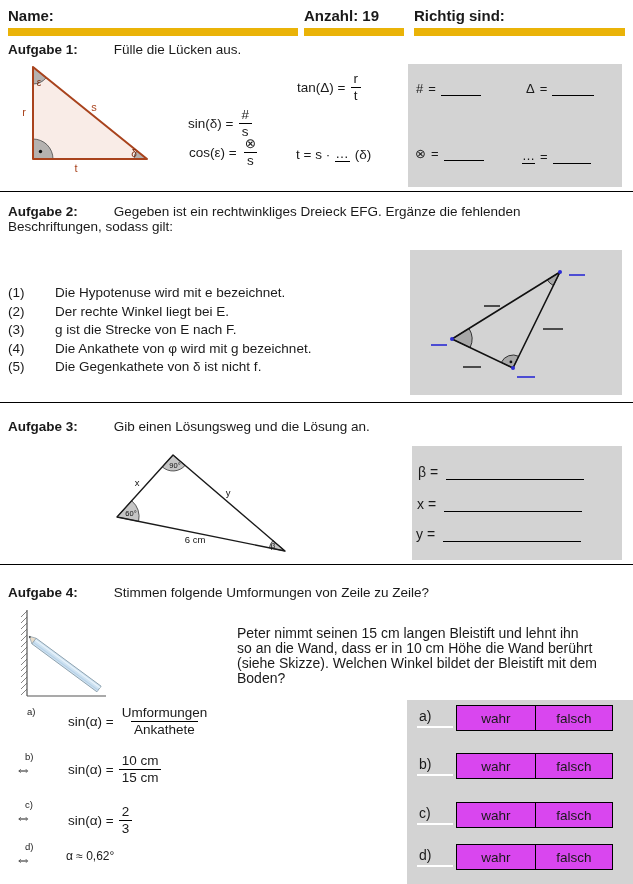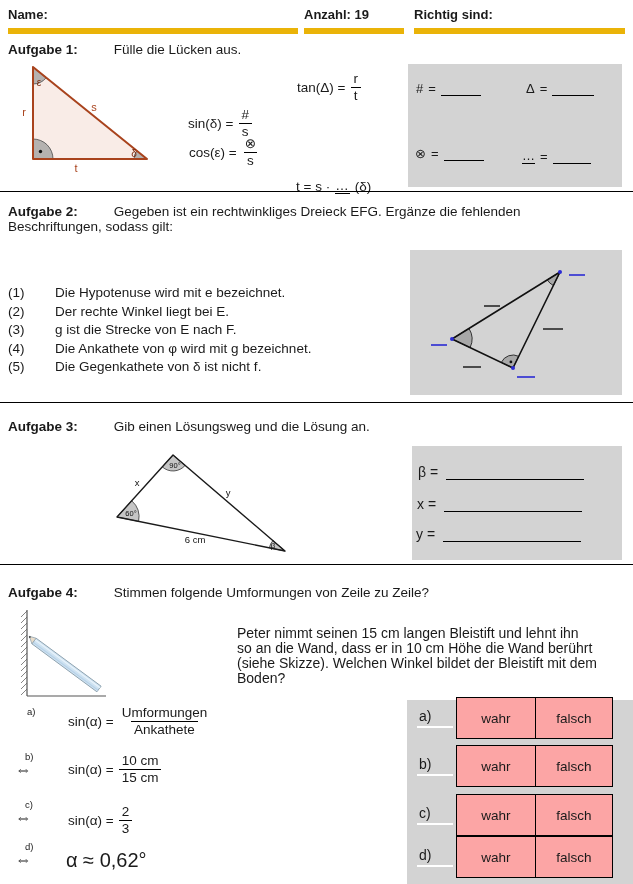--- a/index.html
+++ b/index.html
@@ -1,19 +1,19 @@
 <!DOCTYPE html>
 <html><head>
 <meta charset="utf-8">
 <style>
   html,body{margin:0;padding:0;background:#fff;}
   #page{position:relative;width:633px;height:884px;background:#ffffff;overflow:hidden;
         font-family:"Liberation Sans","DejaVu Sans",sans-serif;color:#1a1a1a;}
   .abs{position:absolute;}
-  .hdr-field{border-bottom:6px solid #eab308;font-weight:bold;font-size:13px;height:21px;}
+  .hdr-field{border-bottom:8px solid #eab308;font-weight:bold;font-size:15px;height:21px;}
   .heading{font-size:13.5px;white-space:normal;}
   .heading .ttl{font-weight:bold;text-align:center;}
   .heading .ins{margin-left:4px;padding-left:32px;}
   .sep{left:0;width:633px;border-top:1.5px solid #000;height:0;}
   .graybox{background:#d3d3d3;}
   .formula{display:flex;align-items:center;gap:5px;font-size:13.5px;}
   .frac{display:inline-flex;flex-direction:column;align-items:center;line-height:1.2;text-align:center;}
   .frac .den{border-top:1px solid #000;padding:0 3px;}
   .frac .num{padding:0 3px;}
   .gap-dots{border-bottom:1.5px solid #000;margin:0 2px;letter-spacing:1px;}
@@ -21,21 +21,21 @@
   .blank{display:inline-block;border-bottom:1.5px solid #000;height:13px;}
   .dotted-sym{border-bottom:1.5px solid #000;}
   .t2-item{display:flex;font-size:13.5px;line-height:18.6px;}
   .t2-num{width:47px;flex:0 0 47px;}
   .t3-row{display:flex;align-items:flex-end;gap:8px;font-size:14px;}
   .eqlabel{font-size:9.5px;}
   .arrow{font-size:17px;line-height:1;}
   .tf-row{position:absolute;left:0;height:26px;display:flex;align-items:center;}
   .tf-label{margin-left:10px;width:32px;font-size:14px;border-bottom:2px solid #fff;padding:0 2px 2px 2px;}
   .cells{display:flex;margin-left:3px;}
-  .cell{height:42px;border:1px solid #000;background:#fca5a5;display:flex;align-items:center;
+  .cell{height:26px;border:1px solid #000;background:#d946ef;display:flex;align-items:center;
         justify-content:center;font-size:13.5px;box-sizing:border-box;}
   .cell.w{width:80px;}
   .cell.f{width:78px;margin-left:-1px;}
   svg text{font-family:"Liberation Sans","DejaVu Sans",sans-serif;}
 </style>
 </head>
 <body>
 
 <div id="page">
 
@@ -81,21 +81,21 @@
         <span class="den">t</span>
       </span>
   </div>
   <div class="abs formula" style="left:189px;top:136px;">
     <span>cos(ε) =</span>
     <span class="frac">
         <span class="num">⊗</span>
         <span class="den">s</span>
       </span>
   </div>
-  <div class="abs formula" style="left:296px;top:146px;gap:3px;margin-top:32px;">
+  <div class="abs formula" style="left:296px;top:146px;gap:3px;">
     <span>t = s ·</span>
     <span class="gap-dots">…</span>
     <span>(δ)</span>
   </div>
 
   <div class="abs graybox" style="left:408px;top:64px;width:214px;height:123px;">
     <div class="abs ansrow" style="left:8px;top:17px;">
       <span>#</span>
       <span>=</span>
       <span class="blank" style="width:40px;"></span>
@@ -258,21 +258,21 @@
   <div class="abs formula" style="left:68px;top:804px;">
     <span>sin(α) =</span>
     <span class="frac">
         <span class="num">2</span>
         <span class="den">3</span>
       </span>
   </div>
 
   <span class="abs eqlabel" style="left:25px;top:841px;">d)</span>
   <span class="abs arrow" style="left:15px;top:851px;">⇔</span>
-  <div class="abs" style="left:66px;top:849px;font-size:20px;">α ≈ 0,62°</div>
+  <div class="abs" style="left:66px;top:849px;font-size:12px;">α ≈ 0,62°</div>
 
   <div class="abs graybox" style="left:407px;top:700px;width:226px;height:184px;">
     <div class="tf-row" style="top:5px;width:100%;">
       <span class="tf-label">a)</span>
       <div class="cells">
         <div class="cell w">wahr</div>
         <div class="cell f">falsch</div>
       </div>
     </div>
     <div class="tf-row" style="top:53px;width:100%;">

